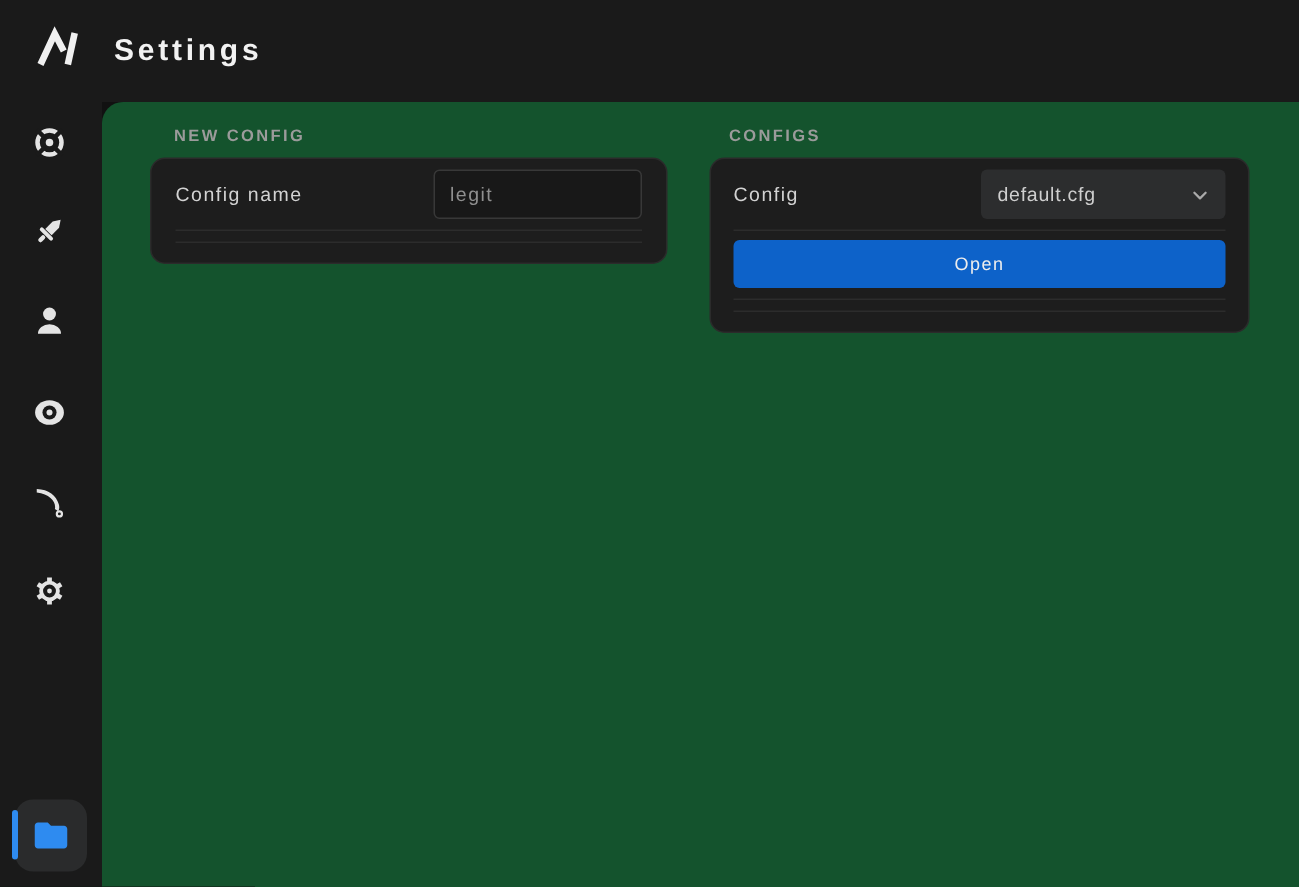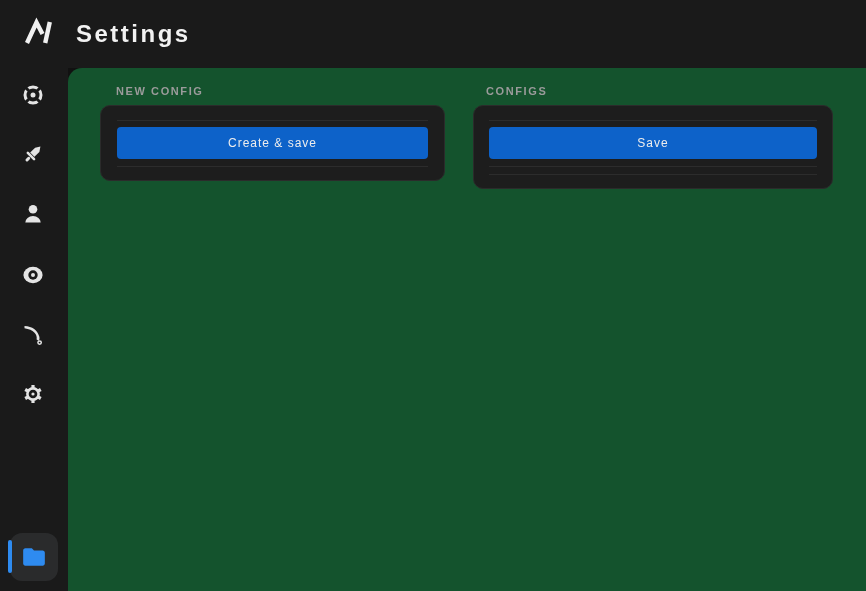--- a/index.html
+++ b/index.html
@@ -4,21 +4,21 @@
 <style>
   * { margin:0; padding:0; box-sizing:border-box; }
   html,body { width:866px; height:591px; overflow:hidden; background:#111111;
               font-family:"Liberation Sans", sans-serif; }
   .stage { position:absolute; left:0; top:0; width:866px; height:591px; background:#111111; }
 
   
   .topbar { position:absolute; left:0; top:0; width:866px; height:68px; background:#1a1a1a; }
   .logo { position:absolute; left:23px; top:16px; width:32px; height:32px; }
   .page-title { position:absolute; left:76px; top:0; height:68px; display:flex; align-items:center;
-                color:#f2f2f2; font-size:24px; font-weight:700; letter-spacing:2.5px; }
+                color:#f2f2f2; font-size:20px; font-weight:700; letter-spacing:2.5px; }
 
   
   .sidebar { position:absolute; left:0; top:68px; width:68px; height:523px; background:#1a1a1a; }
   .nav-item { position:absolute; left:21px; width:24px; height:24px; display:flex;
               align-items:center; justify-content:center; cursor:pointer; }
   .nav-active-btn { position:absolute; left:10px; top:465px; width:48px; height:48px;
                     background:#2a2b2c; border-radius:12px; display:flex; align-items:center;
                     justify-content:center; cursor:pointer; }
   .active-indicator { position:absolute; left:8px; top:472px; width:4px; height:33px;
                       background:#2e8bf0; border-radius:2px; }
@@ -140,31 +140,43 @@
     </div>
     <div class="active-indicator"></div>
   </div>
 
   <div class="content">
 
     <div class="section-header hdr-new">NEW CONFIG</div>
 
     <div class="card card-new">
       <div class="card-inner-new">
+        <div class="row">
+          <span class="field-label">Config name</span>
+          <input class="text-input" type="text" value="legit" style="">
+        </div>
         <div class="divider"></div>
-        <button class="btn">Create &amp; save</button>
         <div class="divider"></div>
       </div>
     </div>
 
     <div class="section-header hdr-cfg">CONFIGS</div>
 
     <div class="card card-cfg">
       <div class="card-inner-cfg">
+        <div class="row">
+          <span class="field-label">Config</span>
+          <div class="combo">
+            <span class="combo-value">default.cfg</span>
+            <svg width="18" height="18" viewBox="0 0 24 24">
+              <polyline points="7,10 12,15 17,10" fill="none" stroke="#aaaaaa" stroke-width="2" stroke-linecap="round" stroke-linejoin="round"></polyline>
+            </svg>
+          </div>
+        </div>
         <div class="divider"></div>
-        <button class="btn">Save</button>
+        <button class="btn">Open</button>
         <div class="divider"></div>
         <div class="divider"></div>
       </div>
     </div>
 
   </div>
 </div>
 
 </body></html>

